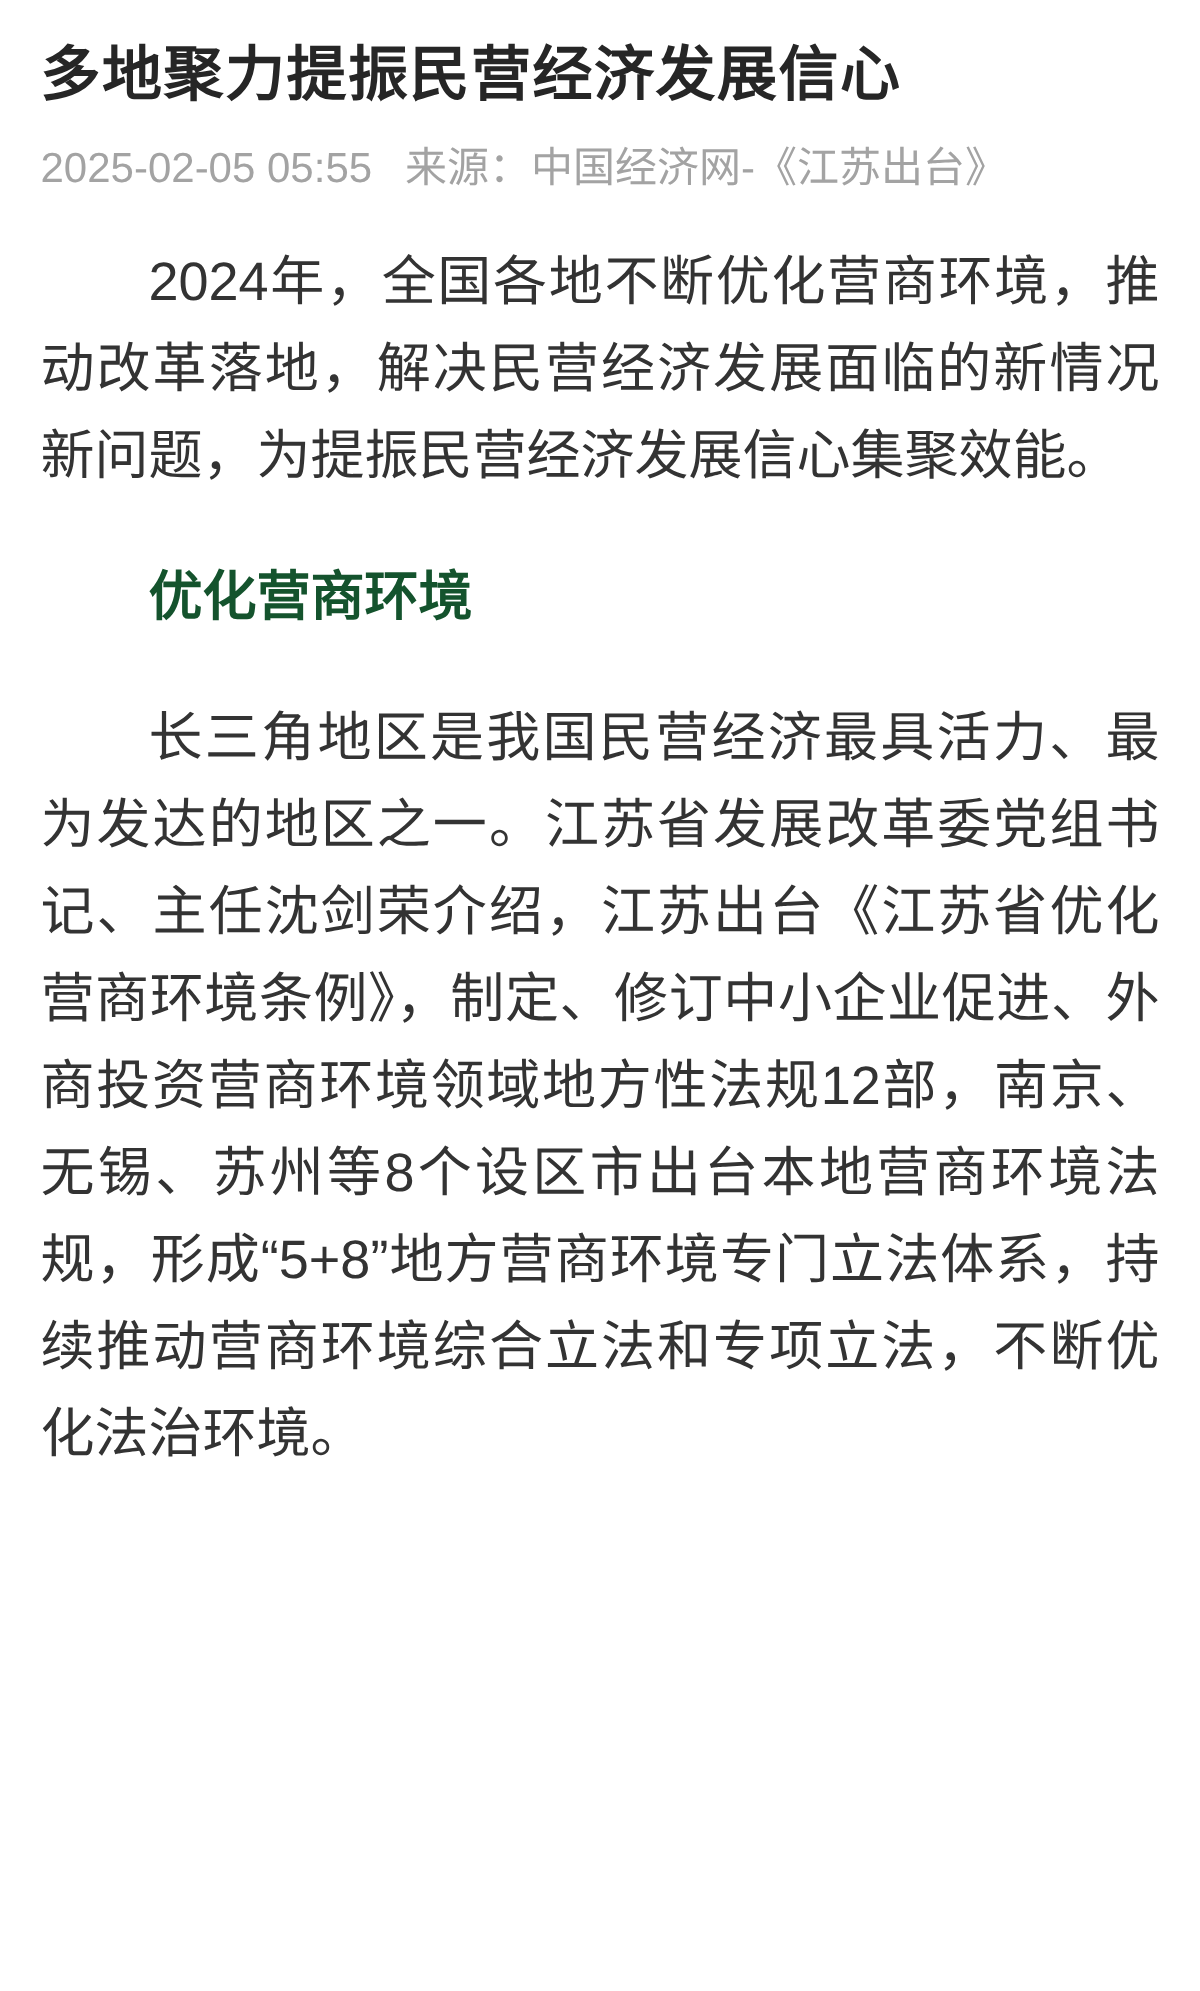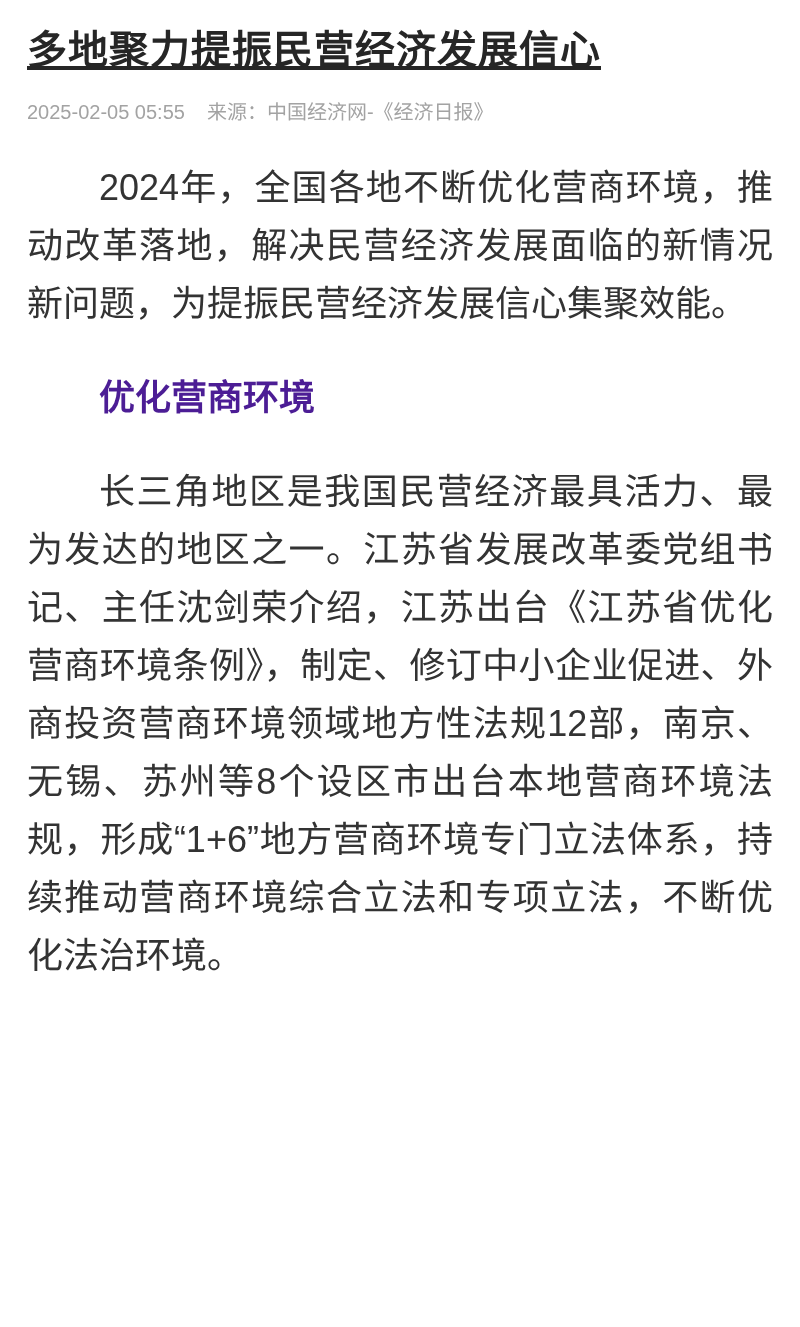--- a/index.html
+++ b/index.html
@@ -19,28 +19,27 @@
     padding: 26px 27px 0 27px;
     box-sizing: border-box;
   }
   .article-title {
     margin: 0;
     font-size: 40px;
     line-height: 48px;
     font-weight: 700;
     color: #262626;
     letter-spacing: 1px;
-    text-decoration: underline;
   }
   .article-meta {
     margin-top: 24px;
     display: flex;
     align-items: baseline;
     gap: 22px;
-    font-size: 20px;
+    font-size: 28px;
     line-height: 28px;
     color: #a3a3a3;
     font-weight: 400;
     white-space: nowrap;
   }
   .article-body {
     margin-top: 33px;
     color: #333333;
     font-size: 36px;
     line-height: 58px;
@@ -48,39 +47,39 @@
   }
   .article-body p {
     margin: 36px 0;
     text-indent: 2em;
   }
   .article-body p:first-child {
     margin-top: 16px;
   }
   .section-heading {
     font-weight: 700;
-    color: #4c1d95;
+    color: #14532d;
   }
 </style>
 </head>
 <body>
 
 <div class="page">
   <div class="article">
 
     <h1 class="article-title">多地聚力提振民营经济发展信心</h1>
 
     <div class="article-meta">
       <span>2025-02-05 05:55</span>
-      <span>来源：中国经济网-《经济日报》</span>
+      <span>来源：中国经济网-《江苏出台》</span>
     </div>
 
     <div class="article-body">
       <p>2024年，全国各地不断优化营商环境，推动改革落地，解决民营经济发展面临的新情况新问题，为提振民营经济发展信心集聚效能。</p>
 
       <p class="section-heading">优化营商环境</p>
 
 
-      <p>长三角地区是我国民营经济最具活力、最为发达的地区之一。江苏省发展改革委党组书记、主任沈剑荣介绍，江苏出台《江苏省优化营商环境条例》，制定、修订中小企业促进、外商投资营商环境领域地方性法规12部，南京、无锡、苏州等8个设区市出台本地营商环境法规，形成“1+6”地方营商环境专门立法体系，持续推动营商环境综合立法和专项立法，不断优化法治环境。</p>
+      <p>长三角地区是我国民营经济最具活力、最为发达的地区之一。江苏省发展改革委党组书记、主任沈剑荣介绍，江苏出台《江苏省优化营商环境条例》，制定、修订中小企业促进、外商投资营商环境领域地方性法规12部，南京、无锡、苏州等8个设区市出台本地营商环境法规，形成“5+8”地方营商环境专门立法体系，持续推动营商环境综合立法和专项立法，不断优化法治环境。</p>
     </div>
 
   </div>
 </div>
 
 </body></html>

